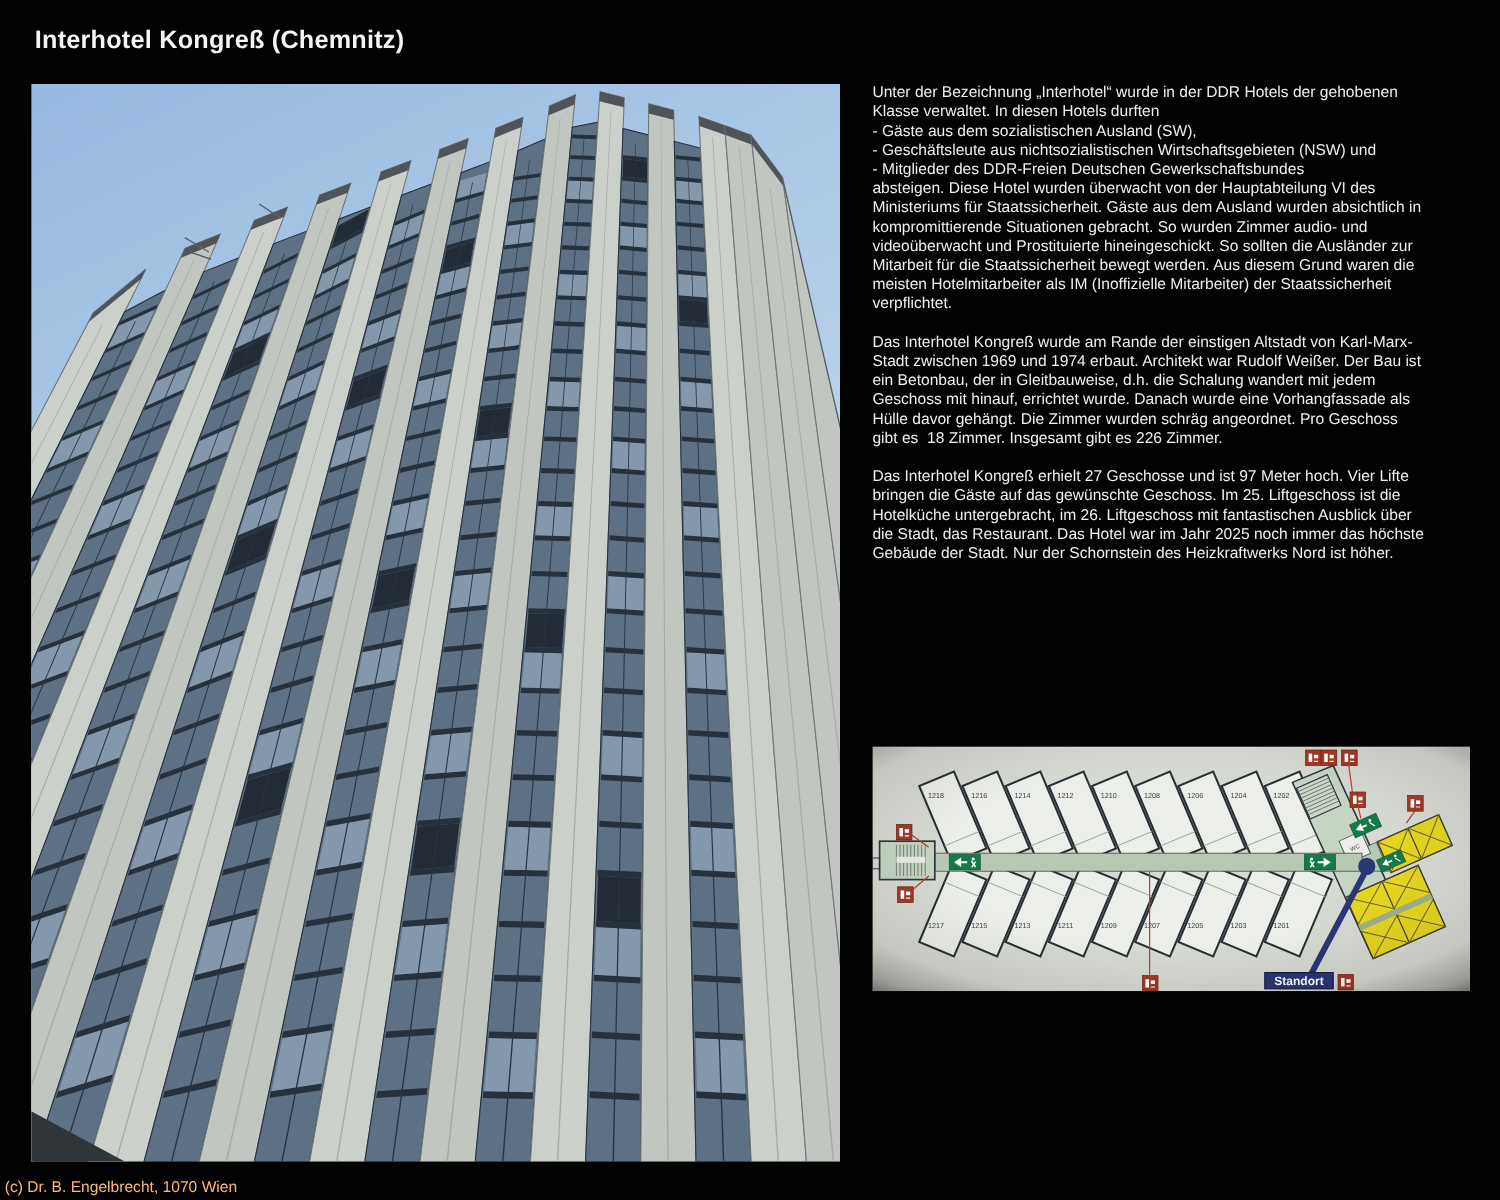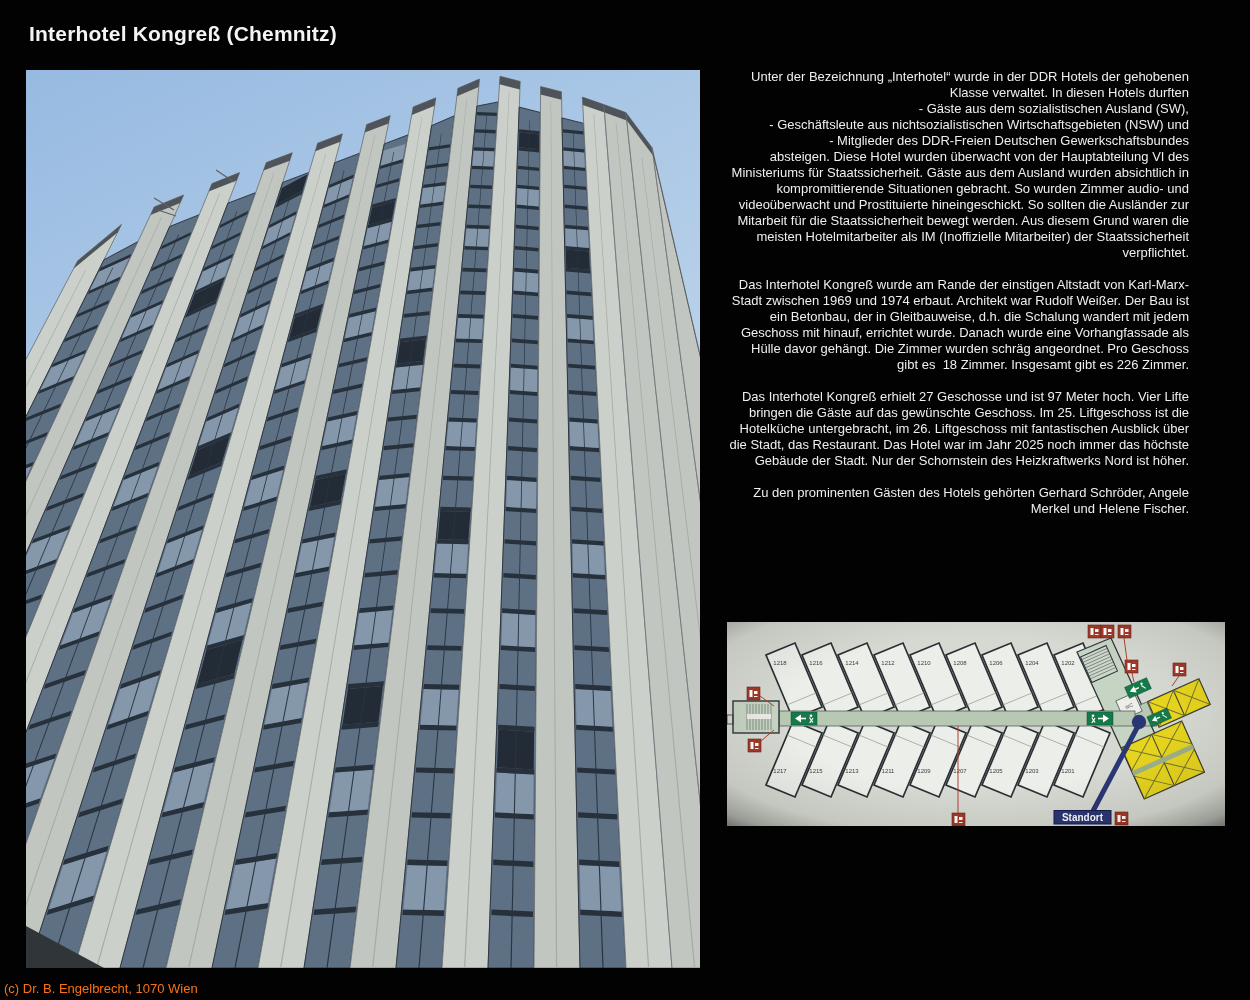--- a/index.html
+++ b/index.html
@@ -2,23 +2,23 @@
 <html><head>
 <meta charset="utf-8">
 <style>
   html,body{margin:0;padding:0;background:#000;}
   #stage{position:relative;width:1250px;height:1000px;background:#020202;overflow:hidden;
          font-family:"Liberation Sans","DejaVu Sans",sans-serif;}
   #page-title{position:absolute;left:29px;top:22px;color:#f4f4f4;font-size:21px;font-weight:bold;letter-spacing:.2px;}
   #photo-wrap{position:absolute;left:26px;top:70px;width:674px;height:898px;}
   #photo-wrap svg{display:block;}
   #article{position:absolute;left:727px;top:69px;width:462px;color:#efefef;font-size:13px;line-height:16px;}
-  #article .para{white-space:pre-wrap;margin:0 0 16px 0;text-align:right;}
+  #article .para{white-space:pre-wrap;margin:0 0 16px 0;}
   #plan-wrap{position:absolute;left:727px;top:622px;width:498px;height:204px;}
-  #footer{position:absolute;left:4px;top:981px;color:#f97316;font-size:13px;}
+  #footer{position:absolute;left:4px;top:981px;color:#fdba74;font-size:13px;}
   svg text{font-family:"Liberation Sans","DejaVu Sans",sans-serif;}
 </style>
 </head>
 <body>
 
 <div id="stage">
 
   <div id="page-title">Interhotel Kongreß (Chemnitz)</div>
 
   <div id="photo-wrap">
@@ -424,21 +424,20 @@
   </div>
 
   <div id="article">
       <div class="para">Unter der Bezeichnung „Interhotel“ wurde in der DDR Hotels der gehobenen Klasse verwaltet. In diesen Hotels durften
 - Gäste aus dem sozialistischen Ausland (SW),
 - Geschäftsleute aus nichtsozialistischen Wirtschaftsgebieten (NSW) und
 - Mitglieder des DDR-Freien Deutschen Gewerkschaftsbundes
 absteigen. Diese Hotel wurden überwacht von der Hauptabteilung VI des Ministeriums für Staatssicherheit. Gäste aus dem Ausland wurden absichtlich in kompromittierende Situationen gebracht. So wurden Zimmer audio- und videoüberwacht und Prostituierte hineingeschickt. So sollten die Ausländer zur Mitarbeit für die Staatssicherheit bewegt werden. Aus diesem Grund waren die meisten Hotelmitarbeiter als IM (Inoffizielle Mitarbeiter) der Staatssicherheit verpflichtet.</div>
       <div class="para">Das Interhotel Kongreß wurde am Rande der einstigen Altstadt von Karl-Marx-Stadt zwischen 1969 und 1974 erbaut. Architekt war Rudolf Weißer. Der Bau ist ein Betonbau, der in Gleitbauweise, d.h. die Schalung wandert mit jedem Geschoss mit hinauf, errichtet wurde. Danach wurde eine Vorhangfassade als Hülle davor gehängt. Die Zimmer wurden schräg angeordnet. Pro Geschoss gibt es  18 Zimmer. Insgesamt gibt es 226 Zimmer.</div>
       <div class="para">Das Interhotel Kongreß erhielt 27 Geschosse und ist 97 Meter hoch. Vier Lifte bringen die Gäste auf das gewünschte Geschoss. Im 25. Liftgeschoss ist die Hotelküche untergebracht, im 26. Liftgeschoss mit fantastischen Ausblick über die Stadt, das Restaurant. Das Hotel war im Jahr 2025 noch immer das höchste Gebäude der Stadt. Nur der Schornstein des Heizkraftwerks Nord ist höher.</div>
-      <div class="para">Zu den prominenten Gästen des Hotels gehörten Gerhard Schröder, Angele Merkel und Helene Fischer.</div>
     </div>
 
   <div id="plan-wrap">
     <svg width="498" height="204" viewBox="0 0 498 204">
       <defs>
         <radialGradient id="vig" cx="0.5" cy="0.45" r="0.75">
           <stop offset="0.5" stop-color="#000" stop-opacity="0"></stop>
           <stop offset="0.8" stop-color="#000" stop-opacity="0.08"></stop>
           <stop offset="0.93" stop-color="#000" stop-opacity="0.28"></stop>
           <stop offset="1" stop-color="#000" stop-opacity="0.5"></stop>

